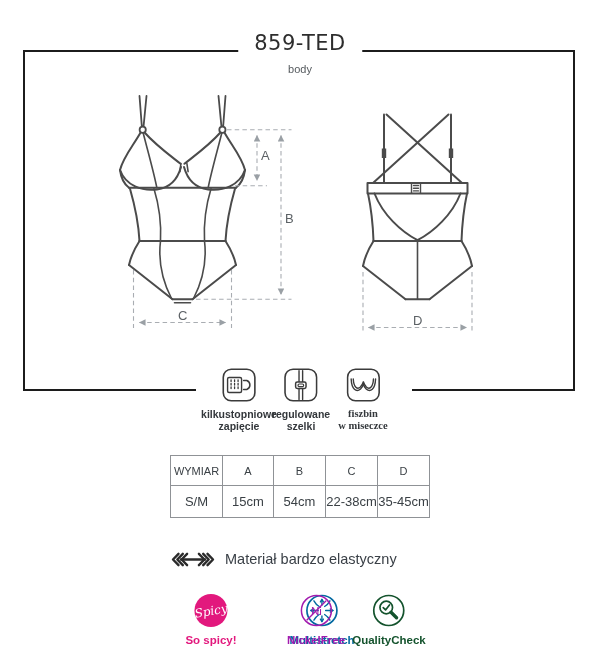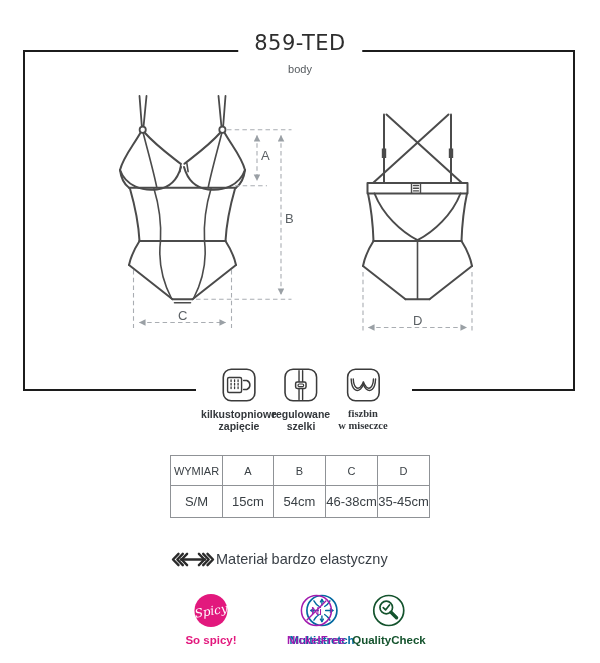--- a/index.html
+++ b/index.html
@@ -22,21 +22,21 @@
   .feature svg{display:block;margin:0 auto;color:#3b3b3b;}
   .feature-label{font-size:10.5px;font-weight:bold;color:#33373b;line-height:12px;margin-top:6px;}
   
   #size-table{position:absolute;left:170px;top:455px;border-collapse:collapse;table-layout:fixed;z-index:2;}
   #size-table th,#size-table td{border:1px solid var(--table_border,#8f9296);text-align:center;
         font-weight:normal;color:var(--text_dark,#3a4045);padding:0;}
   #size-table th{font-size:11px;height:29px;}
   #size-table td{font-size:13px;height:31px;text-align:center;}
   .col-wymiar{width:52px;} .col-a{width:51px;} .col-b{width:52px;} .col-c{width:52px;} .col-d{width:52px;}
   
-  #stretch-note{position:absolute;left:170px;top:551px;display:flex;align-items:center;z-index:2;}
+  #stretch-note{position:absolute;left:170px;top:551px;display:flex;align-items:center;gap:9px;z-index:2;}
   #stretch-note svg{color:#2b2b2b;display:block;}
   #stretch-text{font-size:14.5px;color:#3a4047;}
   
   .badge{position:absolute;top:594px;transform:translateX(-50%);text-align:center;z-index:2;}
   .badge-circle{width:33px;height:33px;border-radius:50%;margin:0 auto;display:flex;align-items:center;justify-content:center;}
   .badge-circle .script{font-family:"DejaVu Serif",serif;font-style:italic;font-size:12px;color:#fff;transform:rotate(-10deg);}
   .badge svg{display:block;margin:0 auto;}
   .badge-label{font-size:11.5px;font-weight:bold;margin-top:7px;white-space:nowrap;}
   .lineart{stroke:var(--line_art,#4b4b4b);fill:none;stroke-linecap:round;stroke-linejoin:round;}
   .dash{stroke:var(--dashed,#a9adb2);fill:none;stroke-width:1.1;stroke-dasharray:4.5 3.2;}
@@ -206,21 +206,21 @@
         <th>B</th>
         <th>C</th>
         <th>D</th>
       </tr>
     </thead>
     <tbody>
       <tr>
         <td>S/M</td>
         <td>15cm</td>
         <td>54cm</td>
-        <td>46-38cm</td>
+        <td>22-38cm</td>
         <td>35-45cm</td>
       </tr>
     </tbody>
   </table>
 
   <div id="stretch-note">
     <svg width="46" height="15" viewBox="0 0 46 15">
       <g stroke="currentColor" stroke-width="2.4" fill="none" stroke-linecap="round" stroke-linejoin="round">
         <path d="M11,7.5 L35,7.5" stroke-width="2.6"></path>
         <path d="M8.5,1.8 L3,7.5 L8.5,13.2"></path>

